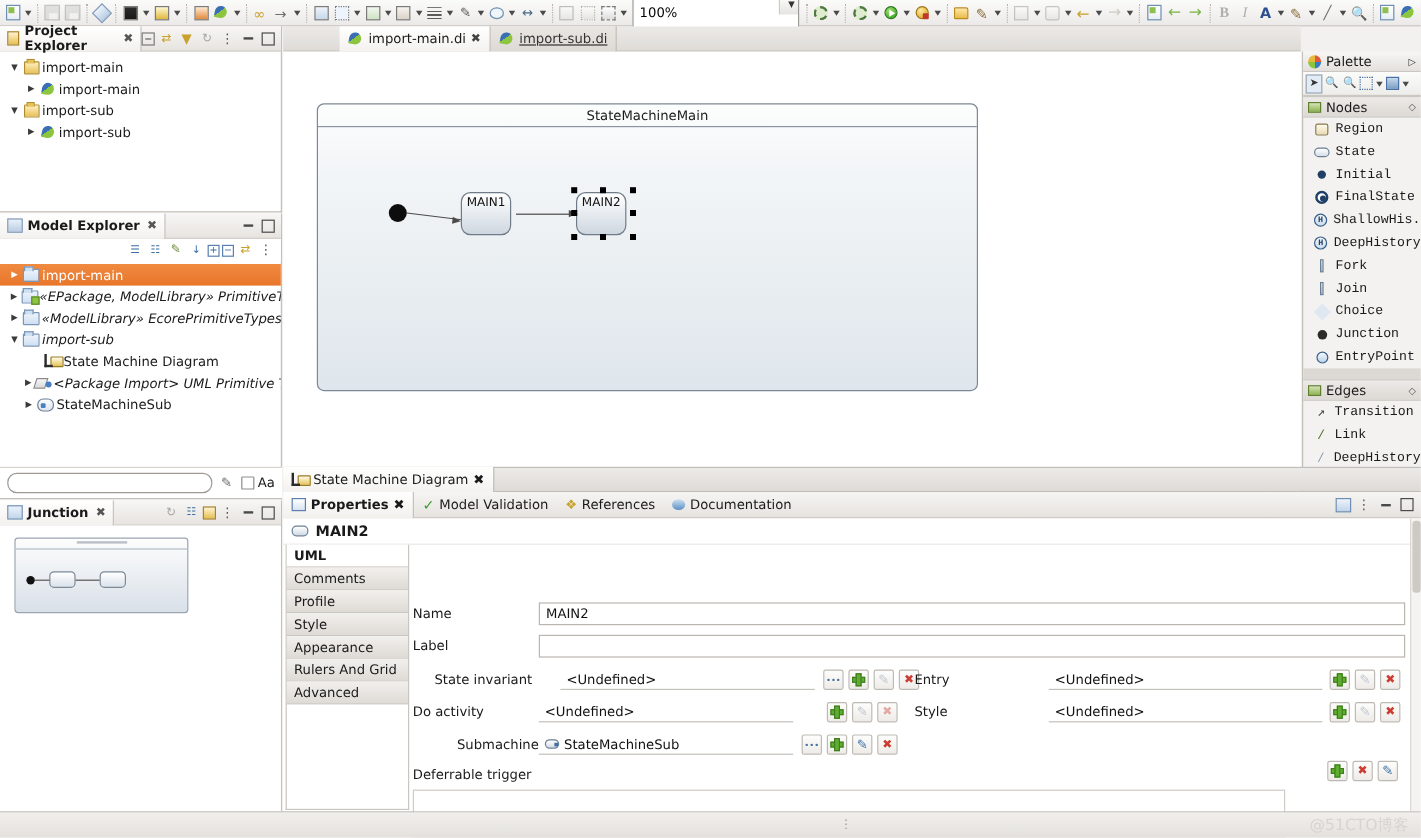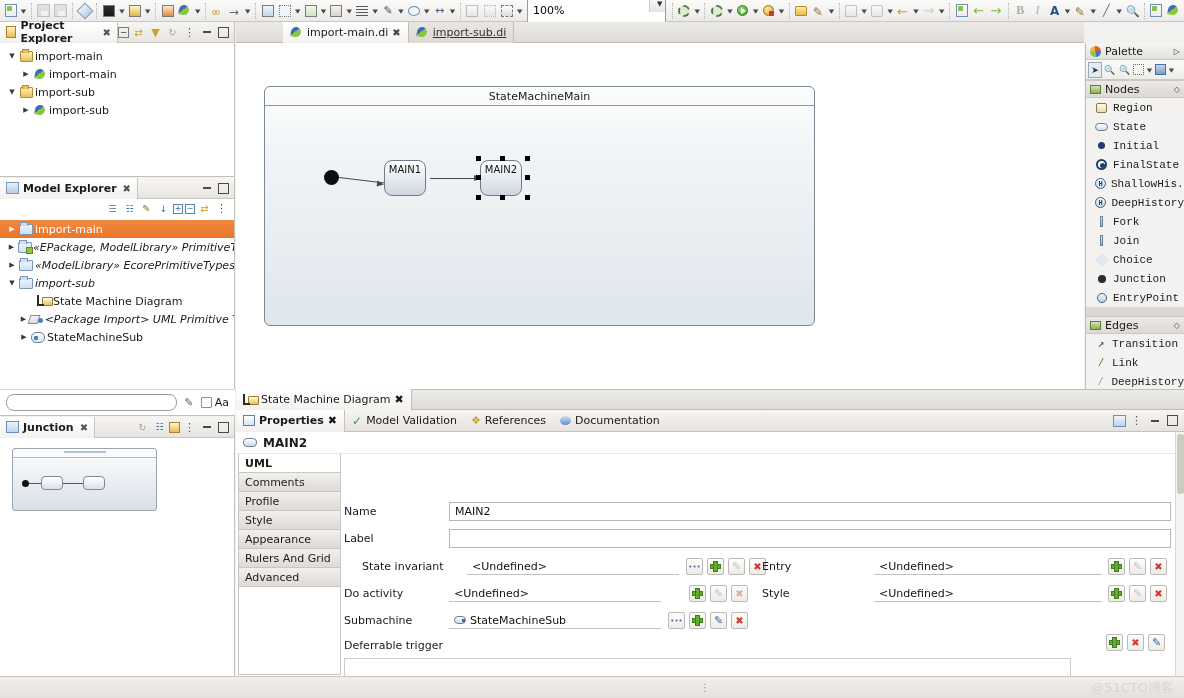--- a/index.html
+++ b/index.html
@@ -943,21 +943,21 @@
         <div class="frow" style="left:418px;top:131px;">
           <span class="flabel" style="width:112px;">Style</span>
           <div class="fline" style="width:228px;">
             <span>&lt;Undefined&gt;</span>
           </div>
           <span class="btn-sq b-plus" style="margin-left:6px;"></span>
           <span class="btn-sq b-pencil dim" style="margin-left:4px;"></span>
           <span class="btn-sq b-x" style="margin-left:4px;"></span>
         </div>
 
-        <div class="frow" style="left:0;top:158px;">
+        <div class="frow" style="left:0;top:158px;text-align:right;">
           <span class="flabel" style="width:105px;">Submachine</span>
           <div class="fline" style="width:212px;">
             <span class="sub-ic"></span>
             <span>StateMachineSub</span>
           </div>
           <span class="btn-sq b-dots" style="margin-left:7px;"></span>
           <span class="btn-sq b-plus" style="margin-left:4px;"></span>
           <span class="btn-sq b-pencil" style="margin-left:4px;"></span>
           <span class="btn-sq b-x" style="margin-left:4px;"></span>
         </div>

